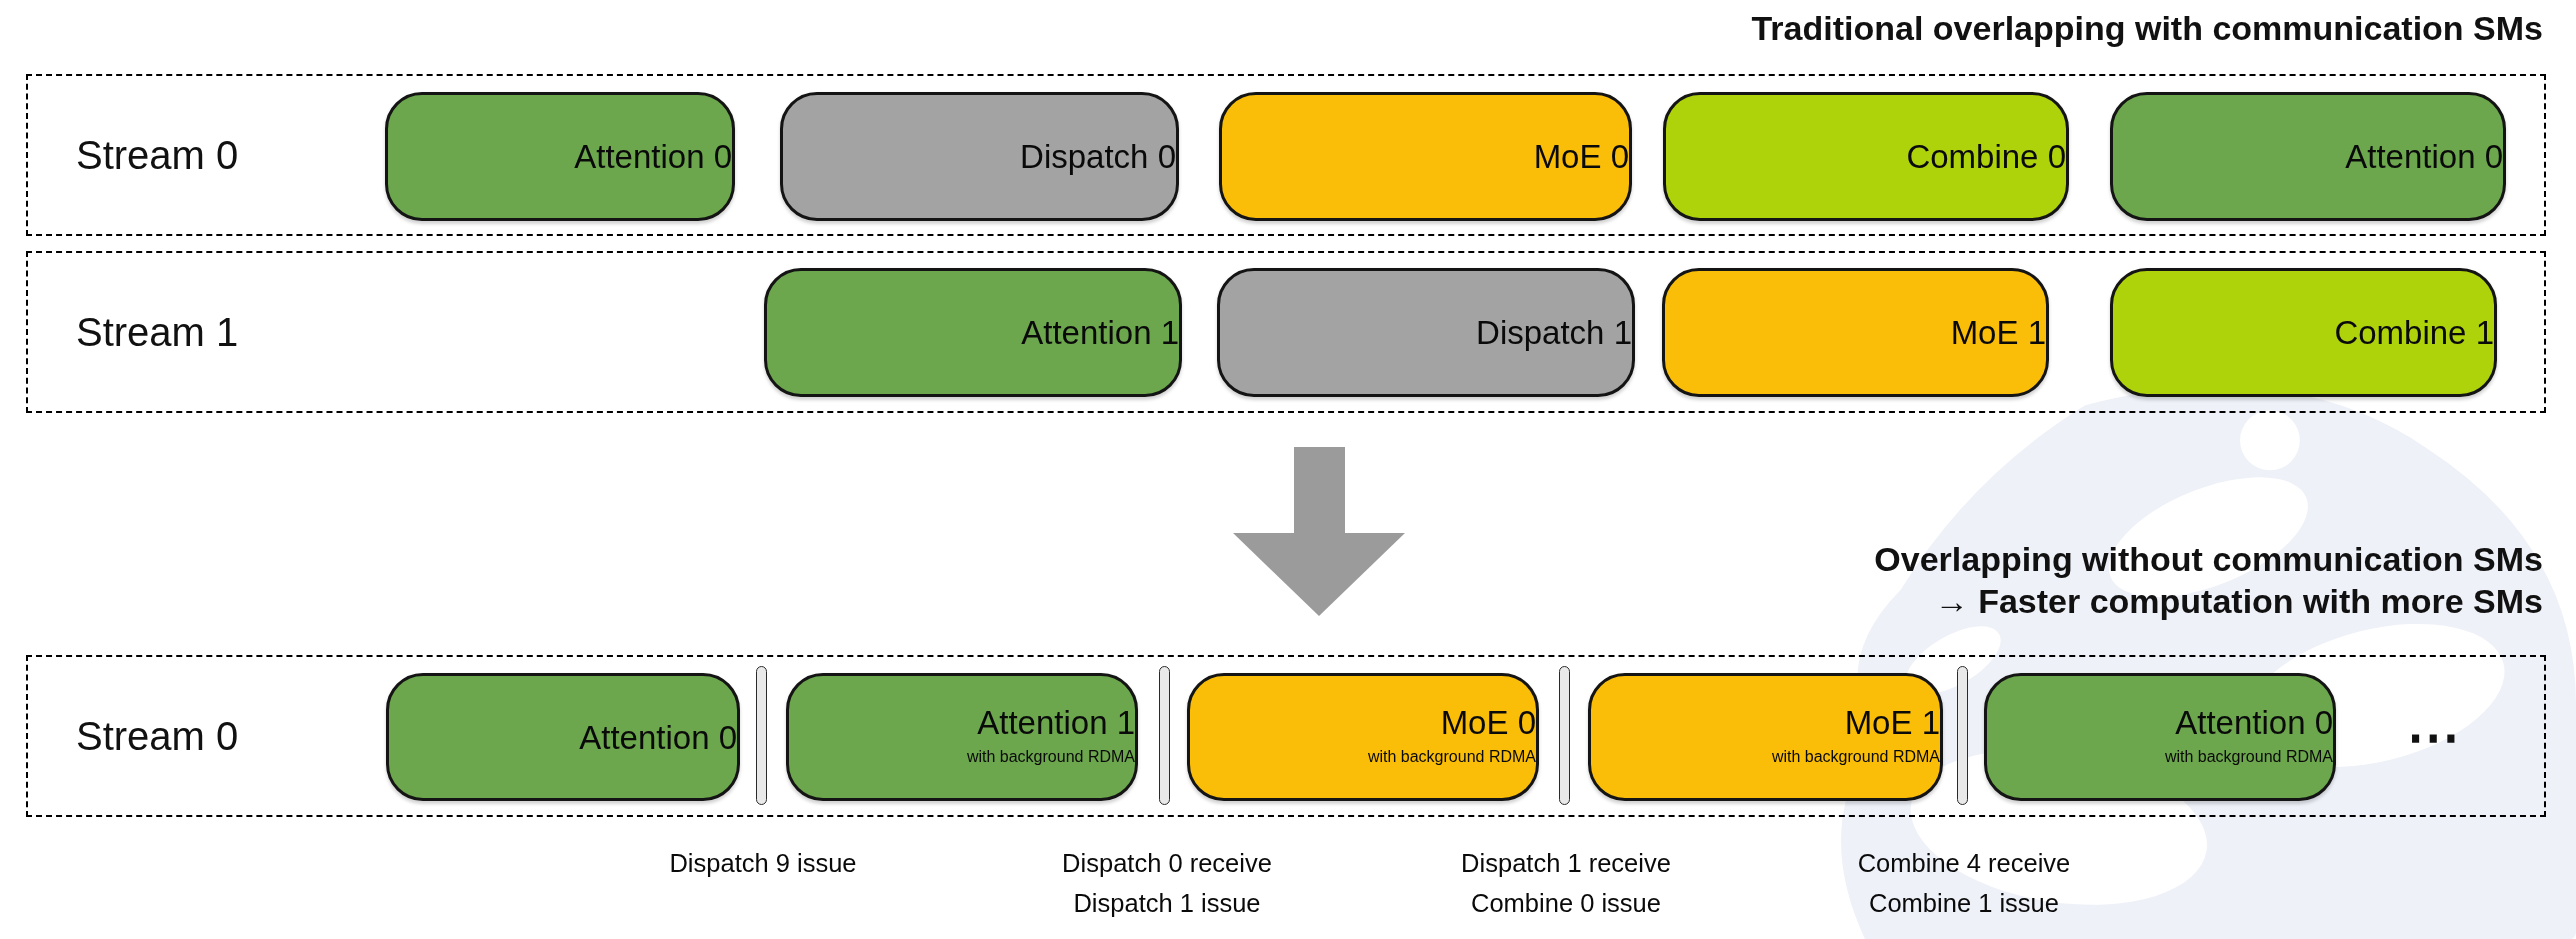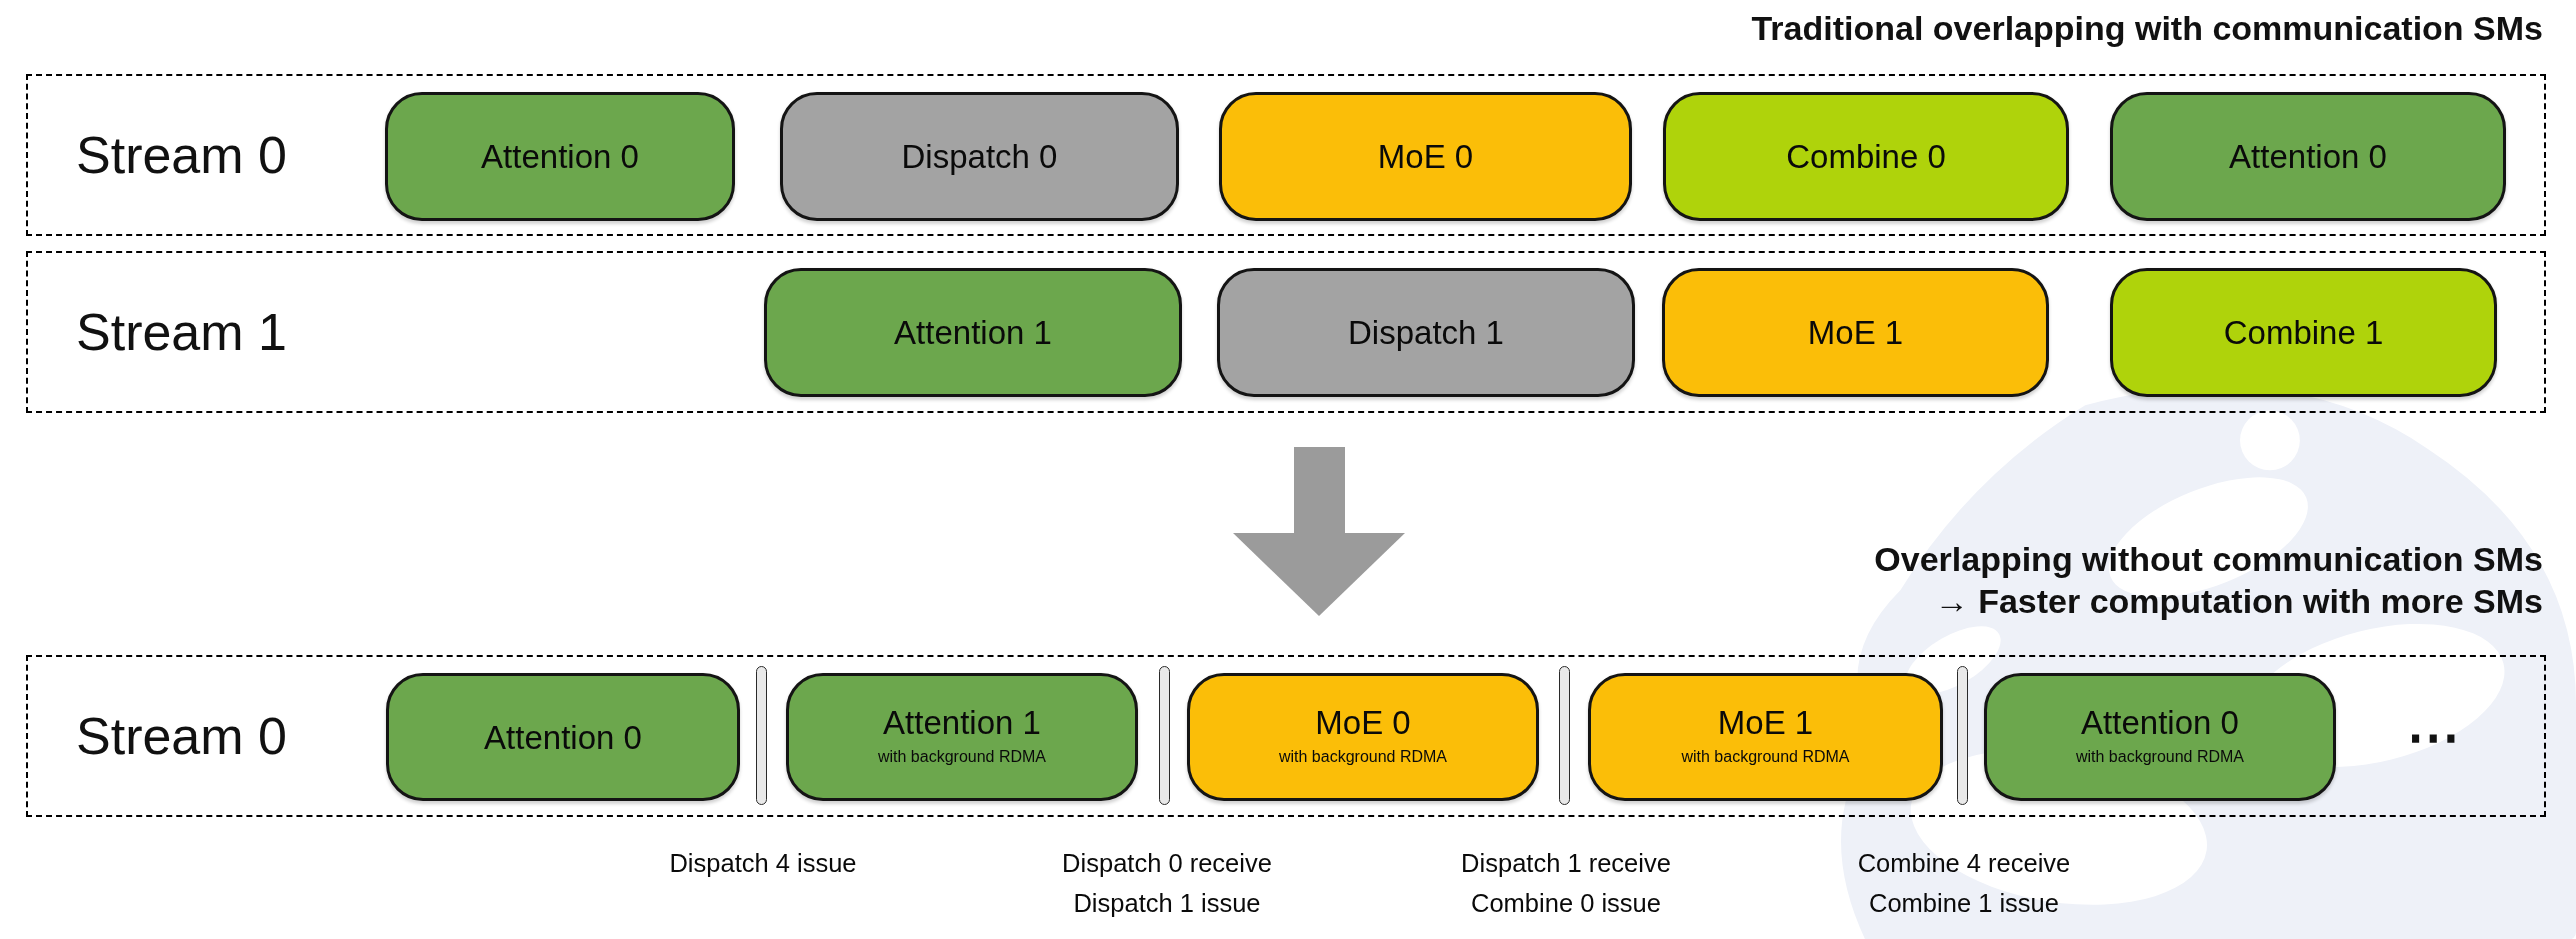--- a/index.html
+++ b/index.html
@@ -12,25 +12,25 @@
   
   .hdr{position:absolute;right:33px;font-weight:bold;font-size:34px;line-height:42px;text-align:right;z-index:2;}
   #hdr-top{top:7px;}
   #hdr-mid{top:538px;}
 
   
   .lane{position:absolute;left:26px;width:2516px;height:158px;border:2.6px dashed #000;background:transparent;z-index:1;}
   #lane-top{top:74px;}
   #lane-mid{top:251px;}
   #lane-bottom{top:655px;}
-  .lane-label{position:absolute;left:48px;top:50%;transform:translateY(-50%);font-size:52px;color:#111;white-space:nowrap;}
+  .lane-label{position:absolute;left:48px;top:50%;transform:translateY(-50%);font-size:40px;color:#111;white-space:nowrap;}
 
   
   .block{position:absolute;height:129px;border:3.5px solid #141414;border-radius:37px;box-sizing:border-box;
-         display:flex;flex-direction:column;align-items:center;justify-content:center;
+         display:flex;flex-direction:column;align-items:flex-end;justify-content:center;
          box-shadow:0 2.6px 3.5px rgba(0,0,0,0.18);z-index:1;}
   .block-title{font-size:33px;line-height:39px;color:#0a0a0a;white-space:nowrap;}
   .block-sub{font-size:16px;line-height:30px;color:#0a0a0a;white-space:nowrap;}
   .c-green{background:#6CA74D;}
   .c-blue{background:#a3a3a3;}
   .c-amber{background:#FBBE08;}
   .c-lime{background:#AFD30B;}
 
   
   .sep{position:absolute;top:8.8px;width:10.6px;height:139px;background:#E9E9E9;border:1.8px solid #2a2a2a;border-radius:6.2px;box-sizing:border-box;z-index:1;}
@@ -145,21 +145,21 @@
 
     <div class="block c-green" style="left:1956px;top:16px;width:352px;height:128px;">
       <div class="block-title">Attention 0</div>
       <div class="block-sub">with background RDMA</div>
     </div>
 
     <div class="ellipsis">⋯</div>
   </div>
 
   <div class="annot" style="left:763px;">
-    <span>Dispatch 4 issue</span>
+    <span>Dispatch 9 issue</span>
     <span></span>
   </div>
   <div class="annot" style="left:1167px;">
     <span>Dispatch 0 receive</span>
     <span>Dispatch 1 issue</span>
   </div>
   <div class="annot" style="left:1566px;">
     <span>Dispatch 1 receive</span>
     <span>Combine 0 issue</span>
   </div>

